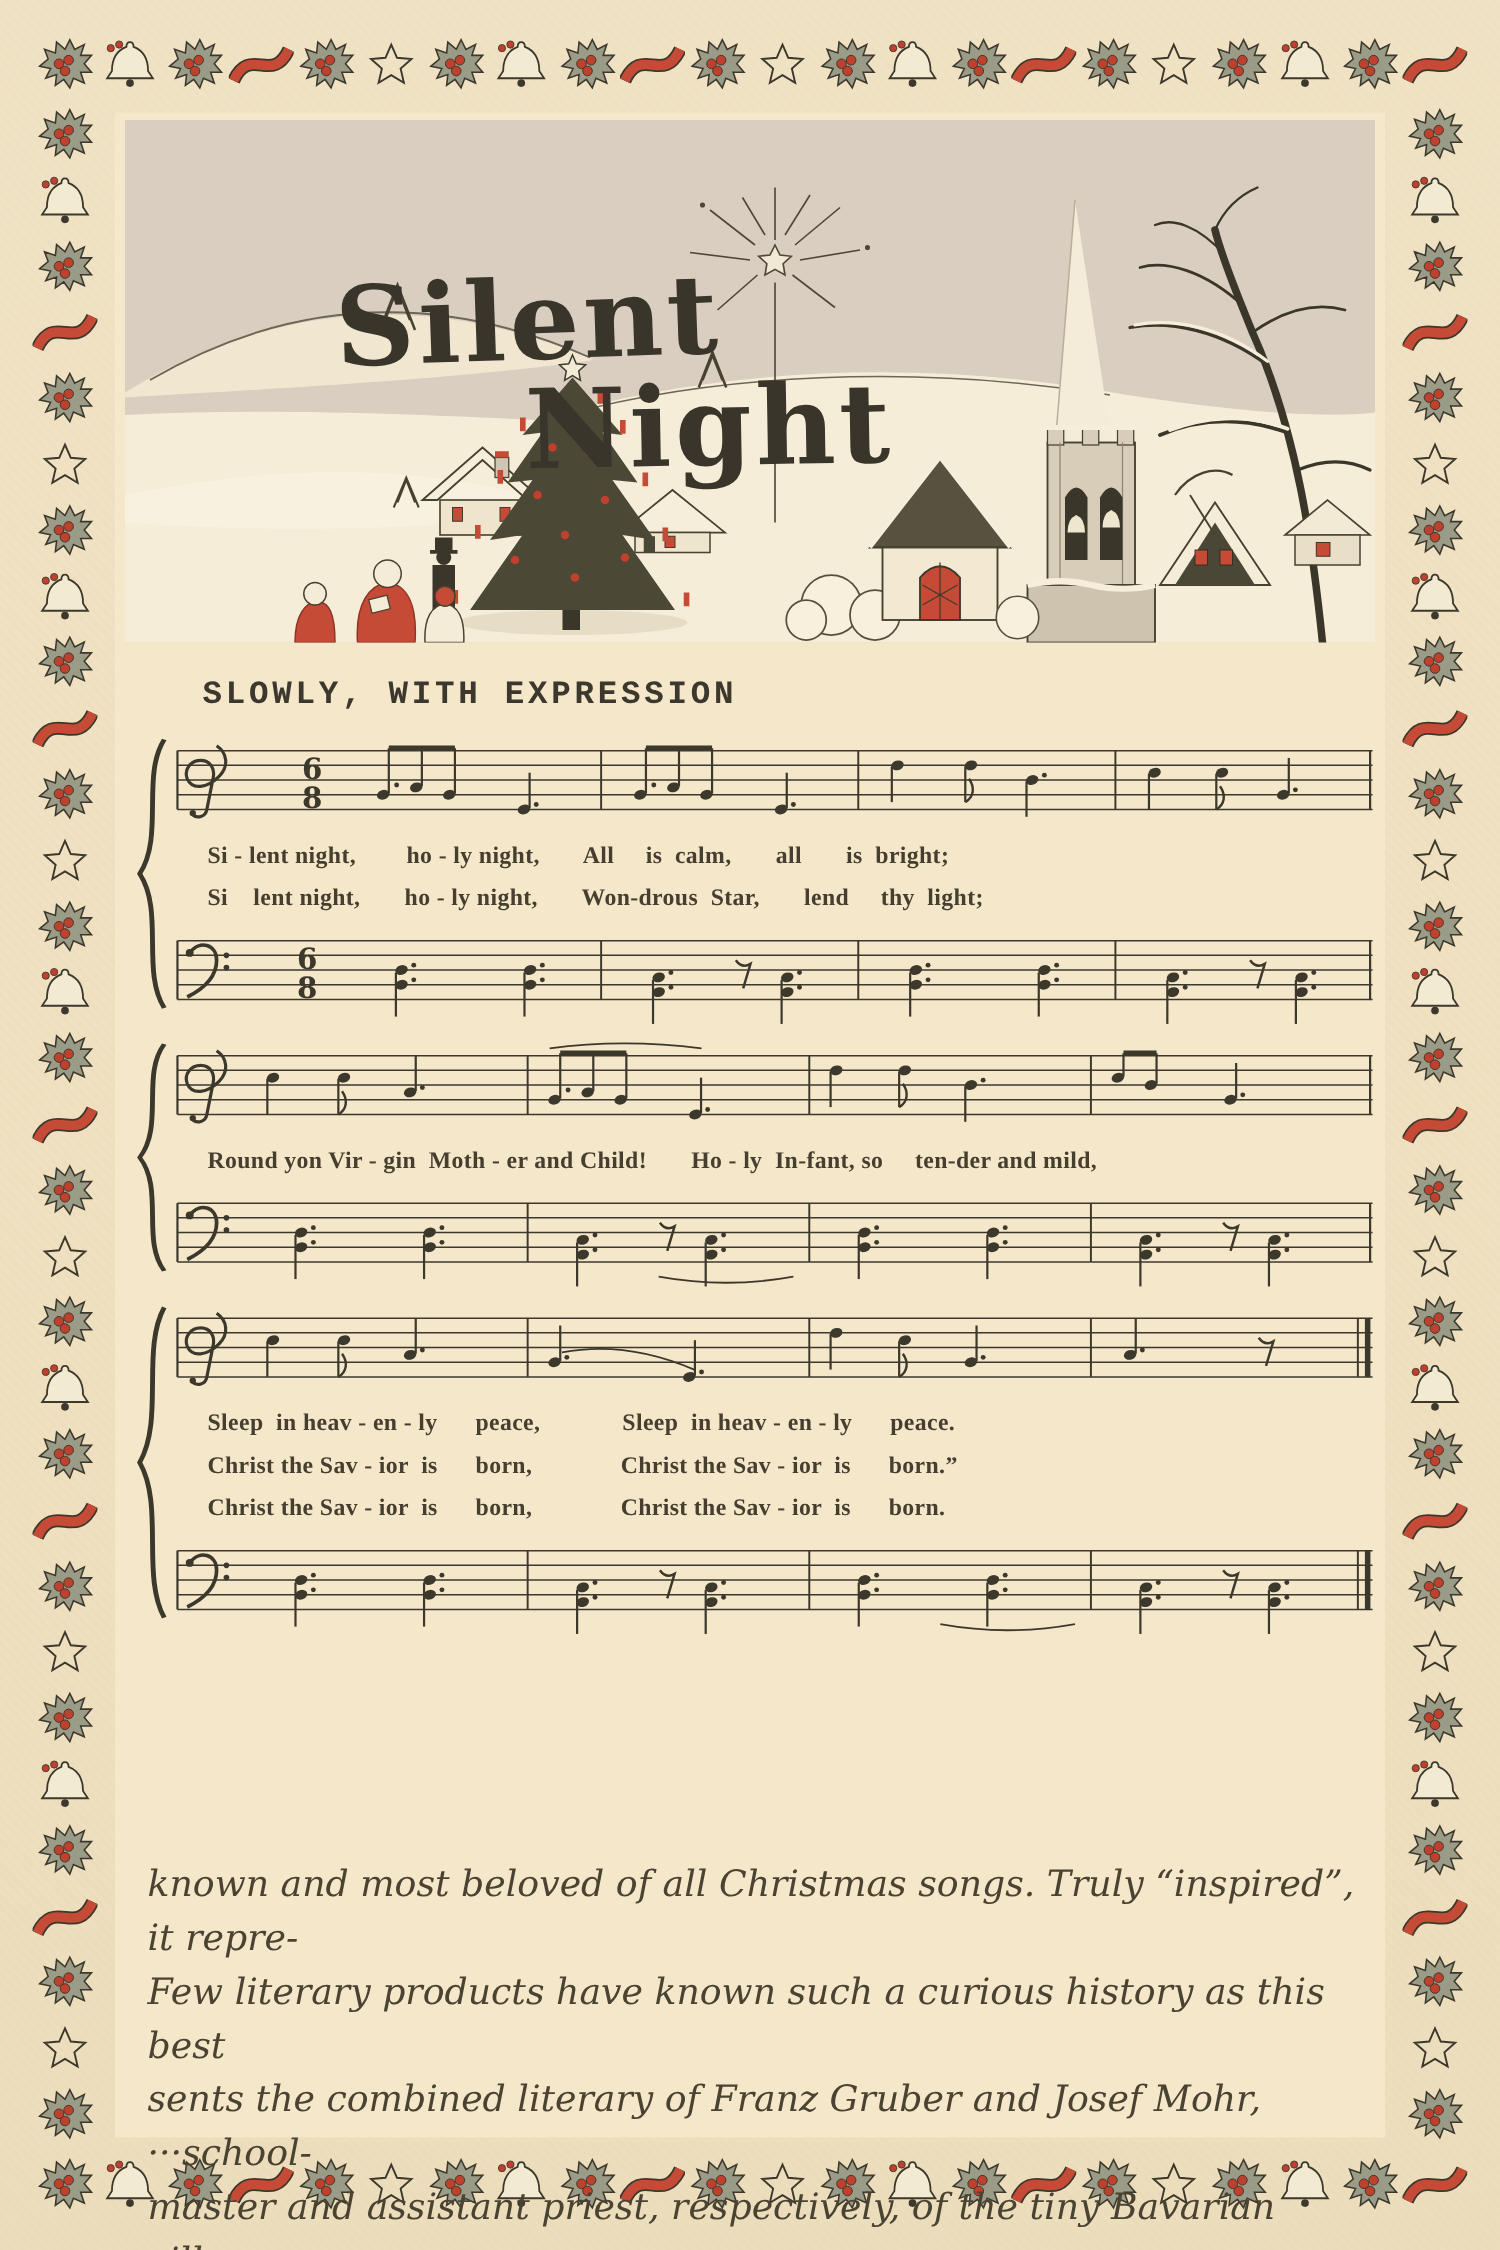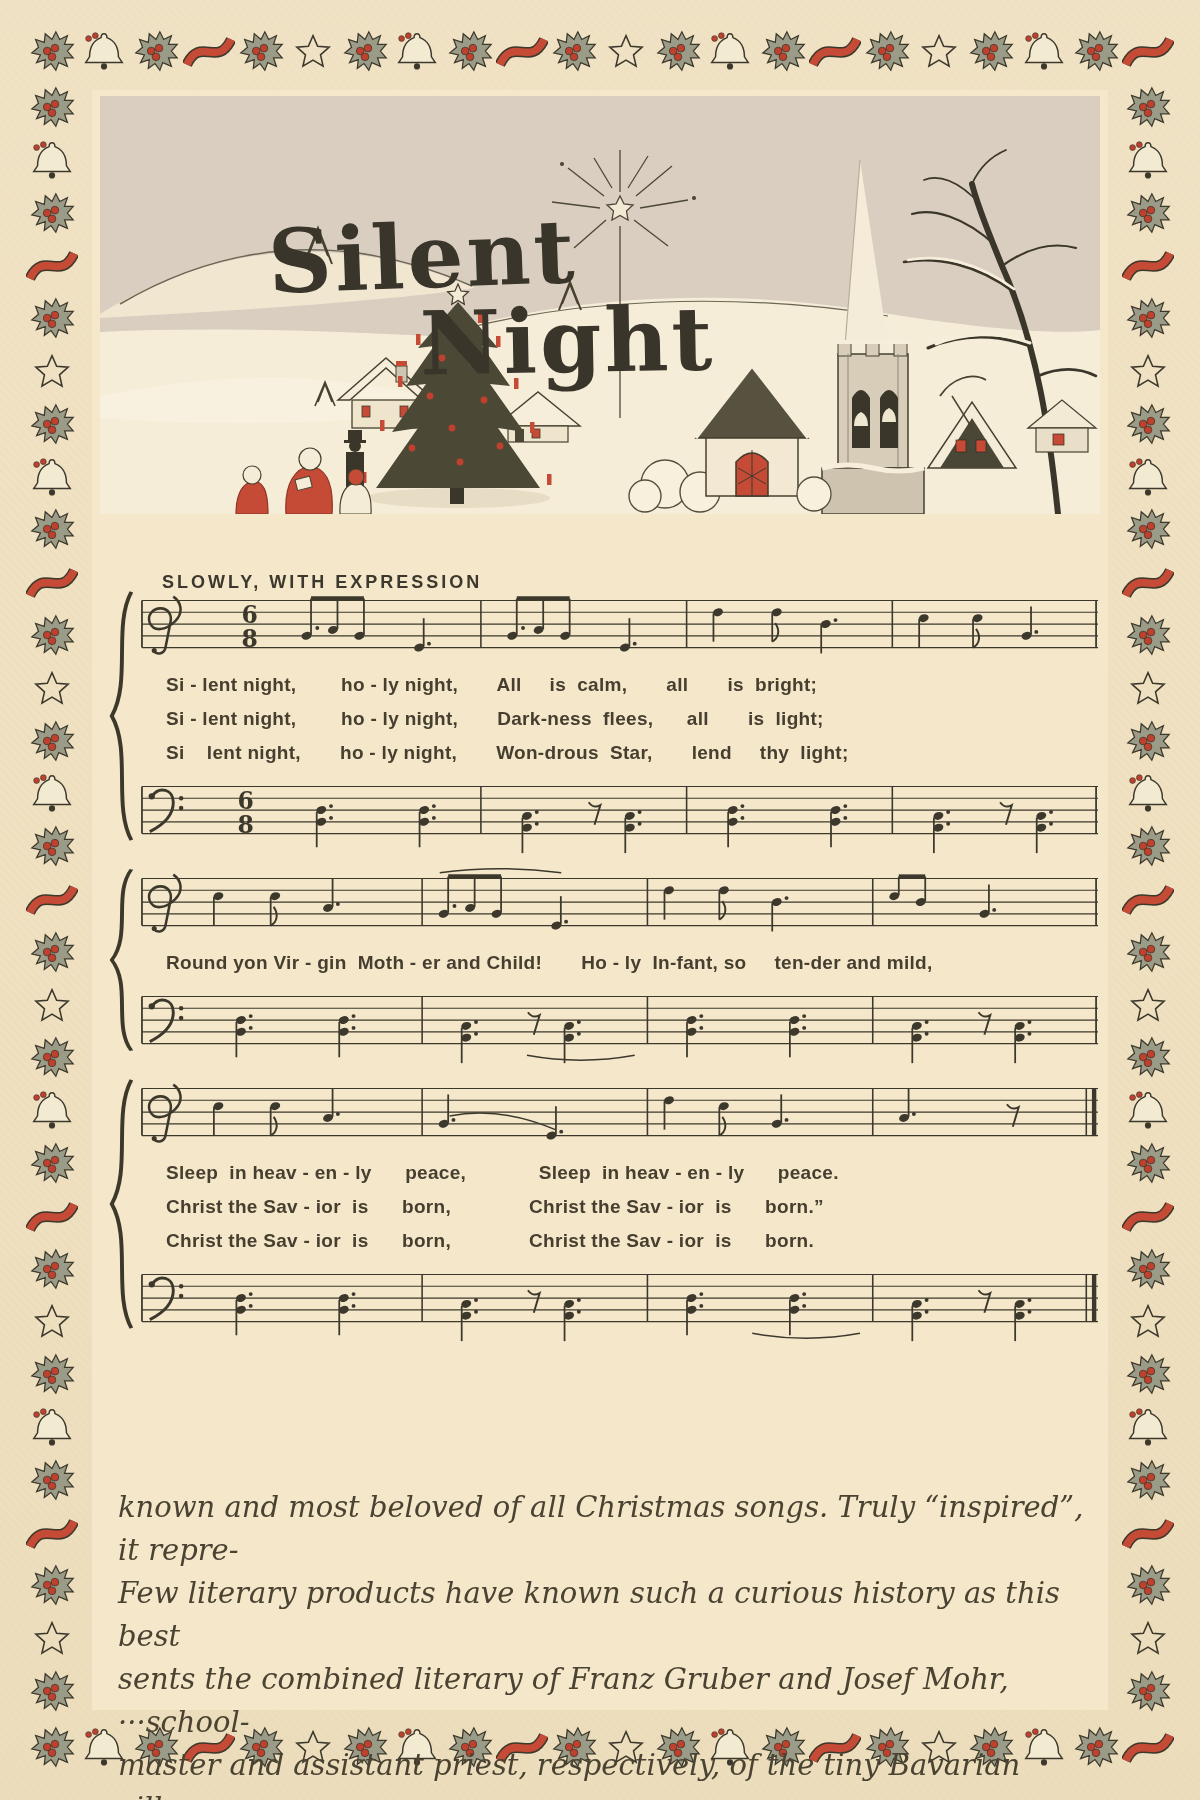--- a/index.html
+++ b/index.html
@@ -19,29 +19,29 @@
   .strip svg{flex:none}
 
   .illu{position:absolute;left:100px;top:96px;width:1000px;height:418px}
   .illu svg{display:block;width:100%;height:100%}
 
   .title{position:absolute;left:168px;top:118px;color:#39352a;
     font-family:"DejaVu Serif",serif;font-weight:bold;line-height:.92;}
   .title .w1{font-size:88px;letter-spacing:3px;display:block;transform:rotate(-2deg)}
   .title .w2{font-size:88px;letter-spacing:3px;display:block;margin-left:152px;margin-top:6px;transform:rotate(-1deg)}
 
-  .tempo{position:absolute;left:162px;top:572px;font-family:Liberation Sans, sans-serif;
-    font-size:18px;font-weight:700;letter-spacing:3px;color:#3c382e}
+  .tempo{position:absolute;left:162px;top:540px;font-family:Liberation Mono, monospace;
+    font-size:26px;font-weight:700;letter-spacing:3px;color:#3c382e}
 
   .music{position:absolute;left:104px;top:586px;width:1000px}
   .system{position:relative;padding-left:36px;margin-bottom:12px}
   .staff{display:block;width:960px;height:80px;overflow:visible}
   .lyrics{padding:2px 0 2px 26px}
   .lyric-line{white-space:pre;font-size:19px;line-height:34px;font-weight:700;
-    color:#463f30;letter-spacing:.3px;font-family:Liberation Sans, sans-serif}
+    color:#463f30;letter-spacing:.3px;font-family:Liberation Serif, serif}
   .brace{position:absolute;left:2px;top:4px;height:calc(100% - 14px);width:30px}
   .brace svg{width:100%;height:100%}
 
   .footnote{position:absolute;left:118px;top:1486px;width:985px;
     font-family:"DejaVu Serif",serif;font-style:italic;font-size:29px;
     line-height:43px;color:#4a4332}
 </style>
 </head>
 <body>
 
@@ -823,21 +823,20 @@
         <ellipse cx="905" cy="50" rx="5.2" ry="3.9" transform="rotate(-18 905 50)" fill="#3c382c"></ellipse>
         <line x1="909.6" y1="49" x2="909.6" y2="20" stroke="#3c382c" stroke-width="1.8"></line>
         <circle cx="915" cy="46" r="2" fill="#3c382c"></circle>
         <line x1="348" y1="14" x2="348" y2="62" stroke="#3c382c" stroke-width="1.6"></line>
         <line x1="558" y1="14" x2="558" y2="62" stroke="#3c382c" stroke-width="1.6"></line>
         <line x1="768" y1="14" x2="768" y2="62" stroke="#3c382c" stroke-width="1.6"></line>
         <line x1="976" y1="14" x2="976" y2="62" stroke="#3c382c" stroke-width="1.8"></line>
       </svg>
     <div class="lyrics">
       <div class="lyric-line">Si - lent night,        ho - ly night,       All     is  calm,       all       is  bright;</div>
-      <div class="lyric-line">Si - lent night,        ho - ly night,       Dark-ness  flees,      all       is  light;</div>
       <div class="lyric-line">Si    lent night,       ho - ly night,       Won-drous  Star,       lend     thy  light;</div>
     </div>
     <svg class="staff" id="bass-0" viewBox="0 0 980 80">
         <line x1="2" y1="14" x2="978" y2="14" stroke="#3c382c" stroke-width="1.2"></line>
         <line x1="2" y1="26" x2="978" y2="26" stroke="#3c382c" stroke-width="1.2"></line>
         <line x1="2" y1="38" x2="978" y2="38" stroke="#3c382c" stroke-width="1.2"></line>
         <line x1="2" y1="50" x2="978" y2="50" stroke="#3c382c" stroke-width="1.2"></line>
         <line x1="2" y1="62" x2="978" y2="62" stroke="#3c382c" stroke-width="1.2"></line>
         <line x1="2" y1="14" x2="2" y2="62" stroke="#3c382c" stroke-width="1.8"></line>
         <g>

